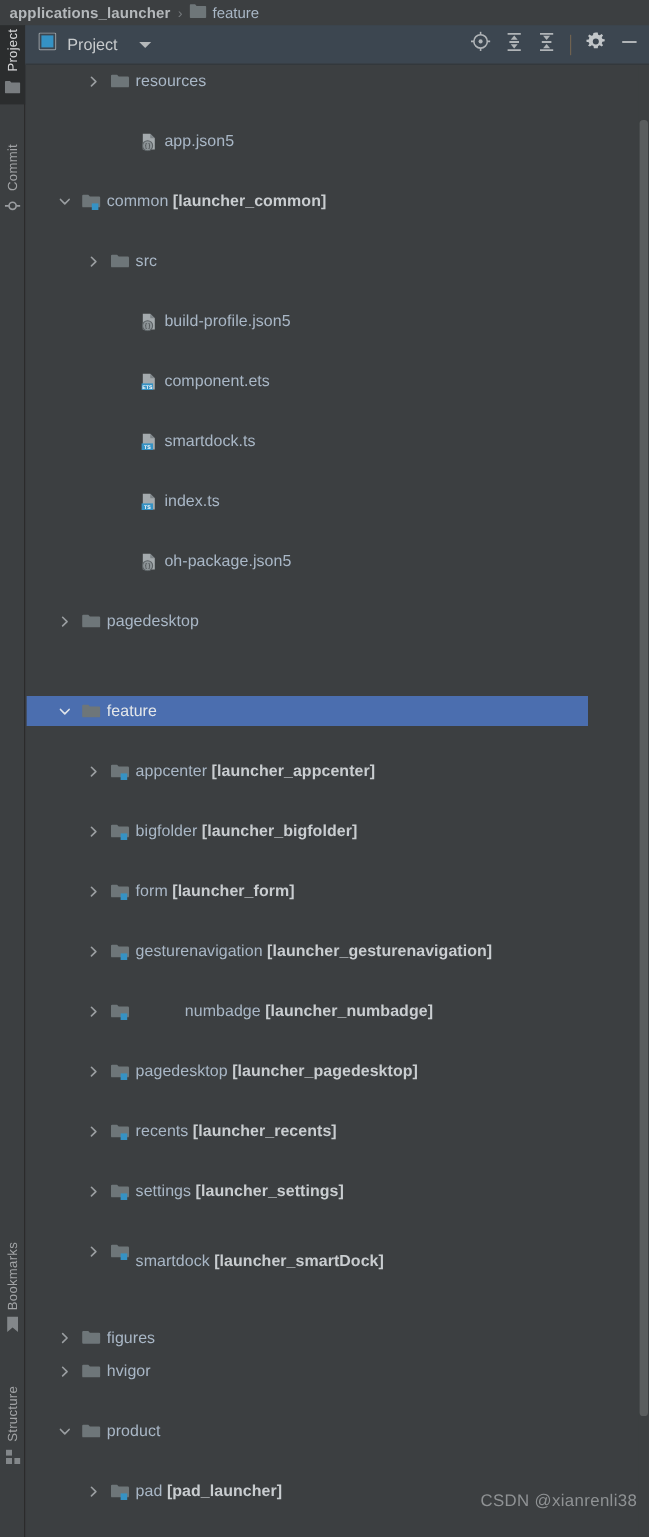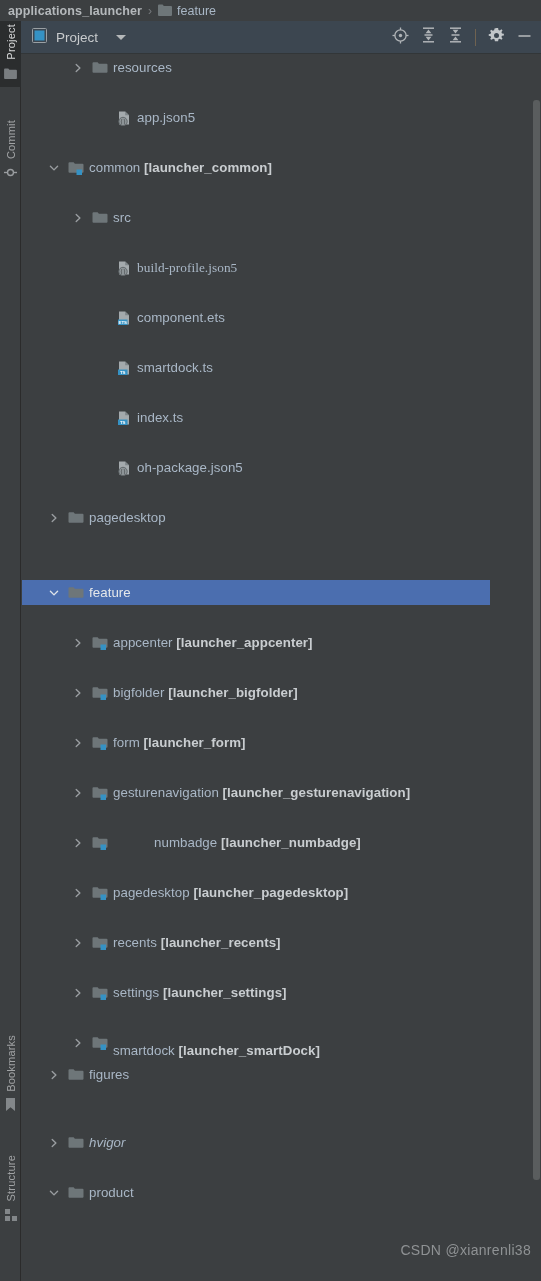--- a/index.html
+++ b/index.html
@@ -238,21 +238,21 @@
           </svg></span>
         <span class="lbl" style="left: 91px;">src</span>
       </div>
       <div class="row" style="top: 100px;">
         <span class="ico" style="left: 94px;"><svg width="16" height="16" viewBox="0 0 16 16">
             <path d="M3 1.5h6.2L13 5.3v9.2H3z" fill="#a4aaad"></path>
             <path d="M9.2 1.5 13 5.3H9.2z" fill="#7e8588"></path>
             <circle cx="7" cy="11.5" r="4.2" fill="#8d9497" stroke="#5c6265" stroke-width="0.9"></circle>
             <text x="7" y="13.4" font-size="6" font-family="Liberation Serif, serif" fill="#3c3f41" text-anchor="middle">{}</text>
           </svg></span>
-        <span class="lbl" style="left: 115px; font-family: Liberation Serif, serif;">build-profile.json5</span>
+        <span class="lbl" style="left: 115px;">build-profile.json5</span>
       </div>
       <div class="row" style="top: 125px;">
         <span class="ico" style="left: 94px;"><svg width="16" height="16" viewBox="0 0 16 16">
             <path d="M3 1.5h6.2L13 5.3v9.2H3z" fill="#a4aaad"></path>
             <path d="M9.2 1.5 13 5.3H9.2z" fill="#7e8588"></path>
             <rect x="2" y="9.5" width="9.5" height="5.5" fill="#3592c4"></rect>
             <text x="6.75" y="14" font-size="4.4" font-family="Liberation Sans, sans-serif" font-weight="bold" fill="#ffffff" text-anchor="middle">ETS</text>
           </svg></span>
         <span class="lbl" style="left: 115px;">component.ets</span>
       </div>
@@ -406,52 +406,64 @@
           <svg width="12" height="12" viewBox="0 0 12 12">
             <path d="M4.2 2.4 L7.9 6 L4.2 9.6" fill="none" stroke="#9a9ea1" stroke-width="1.35" stroke-linecap="round" stroke-linejoin="round"></path>
           </svg>
         </span>
         <span class="ico" style="left: 70px;"><svg width="16" height="16" viewBox="0 0 16 16">
             <path d="M0.5 3.2A1 1 0 0 1 1.5 2.2h4.1l1.3 1.5h7.6a1 1 0 0 1 1 1v7.1a1 1 0 0 1-1 1H1.5a1 1 0 0 1-1-1z" fill="#6e7679"></path>
             <rect x="8.5" y="9.5" width="5.5" height="5.5" fill="#3592c4"></rect>
           </svg></span>
         <span class="lbl" style="left: 91px; margin-top: 15px;">smartdock <b>[launcher_smartDock]</b></span>
       </div>
-      <div class="row" style="top: 507px; padding-left: 16px;">
+      <div class="row" style="top: 547px; padding-left: 16px;">
         <span class="arrow" style="left: 26px;">
           <svg width="12" height="12" viewBox="0 0 12 12">
             <path d="M4.2 2.4 L7.9 6 L4.2 9.6" fill="none" stroke="#9a9ea1" stroke-width="1.35" stroke-linecap="round" stroke-linejoin="round"></path>
           </svg>
         </span>
         <span class="ico" style="left: 46px;"><svg width="16" height="16" viewBox="0 0 16 16">
             <path d="M0.5 3.2A1 1 0 0 1 1.5 2.2h4.1l1.3 1.5h7.6a1 1 0 0 1 1 1v7.1a1 1 0 0 1-1 1H1.5a1 1 0 0 1-1-1z" fill="#6e7679"></path>
           </svg></span>
         <span class="lbl" style="left: 67px;">figures</span>
       </div>
       <div class="row" style="top: 550px;">
         <span class="arrow" style="left: 26px;">
           <svg width="12" height="12" viewBox="0 0 12 12">
             <path d="M4.2 2.4 L7.9 6 L4.2 9.6" fill="none" stroke="#9a9ea1" stroke-width="1.35" stroke-linecap="round" stroke-linejoin="round"></path>
           </svg>
         </span>
         <span class="ico" style="left: 46px;"><svg width="16" height="16" viewBox="0 0 16 16">
             <path d="M0.5 3.2A1 1 0 0 1 1.5 2.2h4.1l1.3 1.5h7.6a1 1 0 0 1 1 1v7.1a1 1 0 0 1-1 1H1.5a1 1 0 0 1-1-1z" fill="#6e7679"></path>
           </svg></span>
-        <span class="lbl" style="left: 67px; font-style: italic;">hvigor</span>
+        <span class="lbl" style="left: 67px;">hvigor</span>
       </div>
       <div class="row" style="top: 575px;">
         <span class="arrow" style="left: 26px;">
           <svg width="12" height="12" viewBox="0 0 12 12">
             <path d="M2.4 4.2 L6 7.9 L9.6 4.2" fill="none" stroke="#9a9ea1" stroke-width="1.35" stroke-linecap="round" stroke-linejoin="round"></path>
           </svg>
         </span>
         <span class="ico" style="left: 46px;"><svg width="16" height="16" viewBox="0 0 16 16">
             <path d="M0.5 3.2A1 1 0 0 1 1.5 2.2h4.1l1.3 1.5h7.6a1 1 0 0 1 1 1v7.1a1 1 0 0 1-1 1H1.5a1 1 0 0 1-1-1z" fill="#6e7679"></path>
           </svg></span>
         <span class="lbl" style="left: 67px;">product</span>
+      </div>
+      <div class="row" style="top: 600px;">
+        <span class="arrow" style="left: 50px;">
+          <svg width="12" height="12" viewBox="0 0 12 12">
+            <path d="M4.2 2.4 L7.9 6 L4.2 9.6" fill="none" stroke="#9a9ea1" stroke-width="1.35" stroke-linecap="round" stroke-linejoin="round"></path>
+          </svg>
+        </span>
+        <span class="ico" style="left: 70px;"><svg width="16" height="16" viewBox="0 0 16 16">
+            <path d="M0.5 3.2A1 1 0 0 1 1.5 2.2h4.1l1.3 1.5h7.6a1 1 0 0 1 1 1v7.1a1 1 0 0 1-1 1H1.5a1 1 0 0 1-1-1z" fill="#6e7679"></path>
+            <rect x="8.5" y="9.5" width="5.5" height="5.5" fill="#3592c4"></rect>
+          </svg></span>
+        <span class="lbl" style="left: 91px;">pad <b>[pad_launcher]</b></span>
       </div>
     </div>
 
   <div class="sb-track">
     <div class="sb-thumb" id="sbthumb" style="top: 45px; height: 1080px;"></div>
   </div>
 
   <div class="wm">CSDN @xianrenli38</div>
 </div>
 

